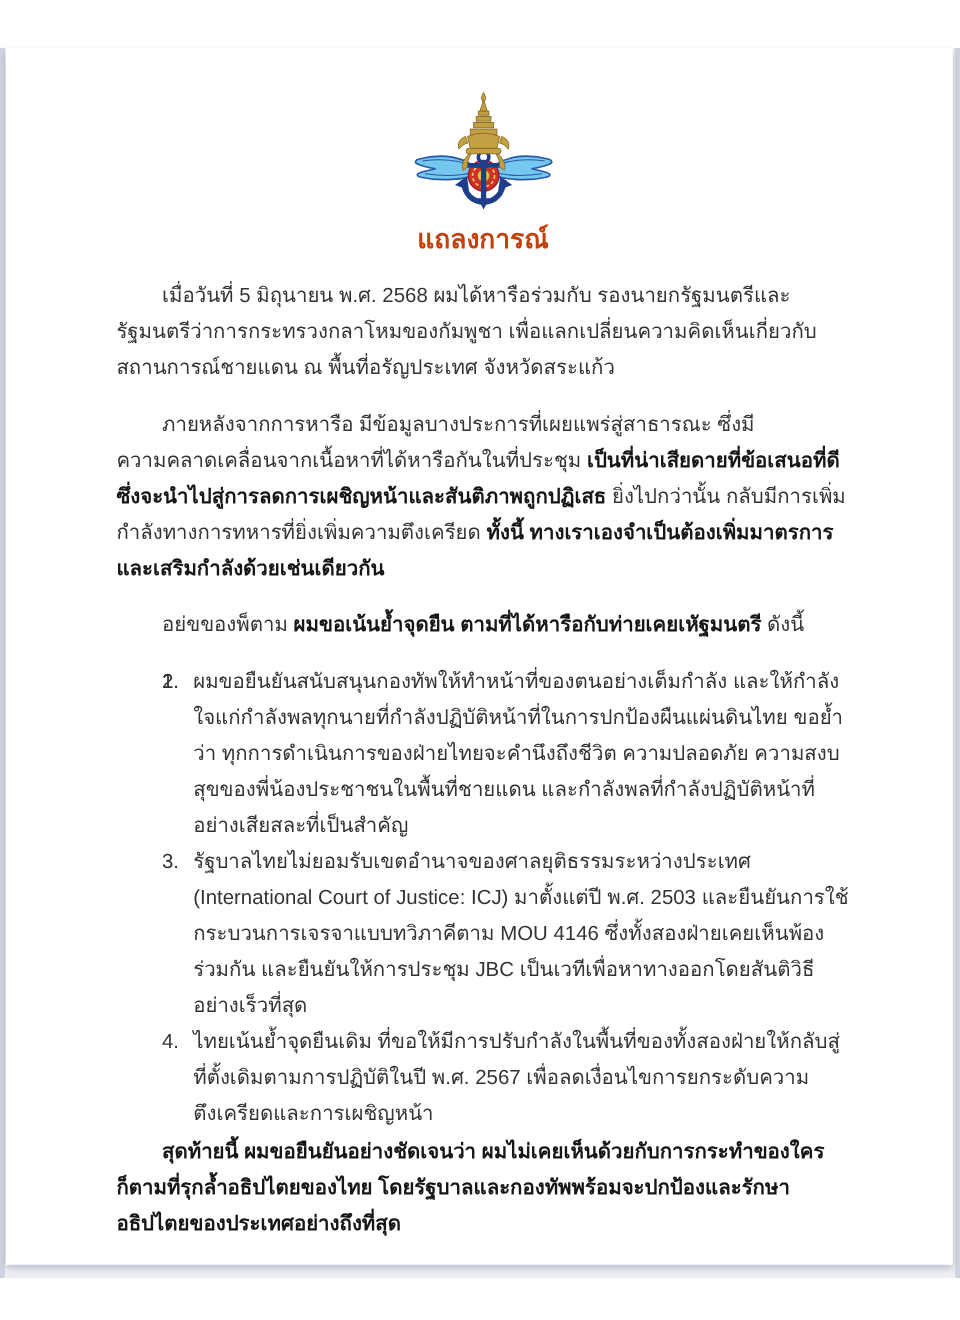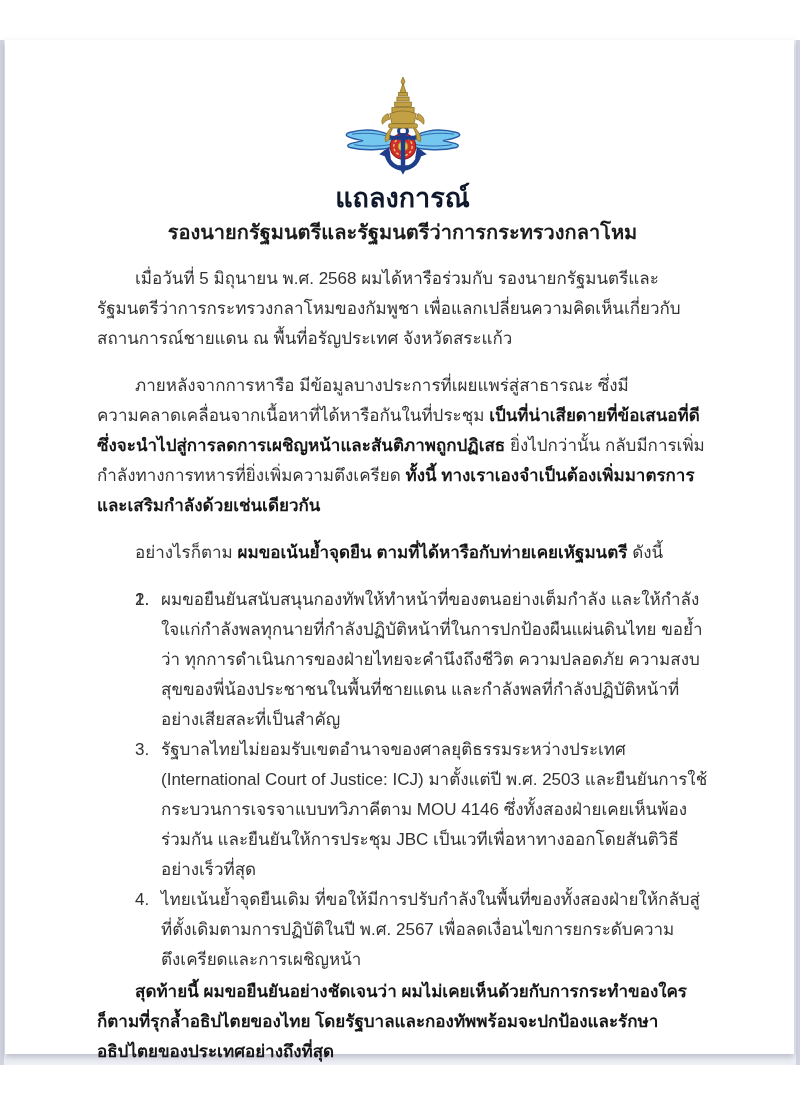--- a/index.html
+++ b/index.html
@@ -16,21 +16,21 @@
   .edge.l { left:0; } .edge.r { right:0; }
   .paper {
     position:absolute; left:5px; top:0; width:789px; height:1014px;
     background:#ffffff;
     box-shadow:0 3px 6px rgba(90,95,120,0.35);
     box-sizing:border-box;
     padding:36px 86px 0 92px;
     color:#333333; font-size:17px; line-height:30px;
   }
   .emblem { width:122px; height:102px; margin:0 auto; display:block; }
-  .title    { margin-top:8px; text-align:center; font-size:27px; line-height:28px; font-weight:bold; color:#0f172a;font-family:Liberation Mono, monospace; }
+  .title    { margin-top:8px; text-align:center; font-size:22px; line-height:28px; font-weight:bold; color:#c2410c; }
   .subtitle { margin-top:4px; text-align:center; font-size:20px; line-height:28px; font-weight:bold; color:#1b1b1b; }
   .para { text-indent:38px; }
   .p1 { margin-top:18px; }
   .p2 { margin-top:16px; }
   .lead { margin-top:0; }
   .b { font-weight:bold; color:#161616; }
   ol.list { list-style:none; margin:0; padding:0; }
   .item { position:relative; padding-left:64px; }
   .num  { position:absolute; left:38px; top:0; }
   .closing { margin-top:2px; text-indent:38px; font-weight:bold; color:#161616; }
@@ -83,25 +83,24 @@
         <path d="M86 68 Q110 58 134 68 L130 86 L90 86 Z"></path>
         <rect x="84" y="86" width="52" height="8" rx="3"></rect>
         <path d="M83 68 C74 71 70 79 73 87 C77 82 81 79 86 78 Z"></path>
         <path d="M137 68 C146 71 150 79 147 87 C143 82 139 79 134 78 Z"></path>
         <path d="M87 95 C80 103 76 111 79 119 L86 114 C85 106 88 100 91 95 Z"></path>
         <path d="M133 95 C140 103 144 111 141 119 L134 114 C135 106 132 100 129 95 Z"></path>
       </g>
     </svg>
 
     <div class="title">แถลงการณ์</div>
-    <div class="subtitle">รองนายกรัฐมนตรีและรัฐมนตรีว่าการกระทรวงกลาโหม</div>
 
     <p class="para p1"><span>เมื่อวันที่ 5 มิถุนายน พ.ศ. 2568 ผมได้หารือร่วมกับ รองนายกรัฐมนตรีและรัฐมนตรีว่าการกระทรวงกลาโหมของกัมพูชา เพื่อแลกเปลี่ยนความคิดเห็นเกี่ยวกับสถานการณ์ชายแดน ณ พื้นที่อรัญประเทศ จังหวัดสระแก้ว</span></p>
     <p class="para p2"><span>ภายหลังจากการหารือ มีข้อมูลบางประการที่เผยแพร่สู่สาธารณะ ซึ่งมีความคลาดเคลื่อนจากเนื้อหาที่ได้หารือกันในที่ประชุม </span><span class="b">เป็นที่น่าเสียดายที่ข้อเสนอที่ดี ซึ่งจะนำไปสู่การลดการเผชิญหน้าและสันติภาพถูกปฏิเสธ</span><span> ยิ่งไปกว่านั้น กลับมีการเพิ่มกำลังทางการทหารที่ยิ่งเพิ่มความตึงเครียด </span><span class="b">ทั้งนี้ ทางเราเองจำเป็นต้องเพิ่มมาตรการและเสริมกำลังด้วยเช่นเดียวกัน</span></p>
-    <p class="para lead"><span>อย่างไรก็ตาม </span><span class="b">ผมขอเน้นย้ำจุดยืน ตามที่ได้หารือกับท่ายเคยเหัฐมนตรี</span><span> ดังนี้</span></p>
+    <p class="para lead"><span>อย่ขของพ็ตาม </span><span class="b">ผมขอเน้นย้ำจุดยืน ตามที่ได้หารือกับท่ายเคยเหัฐมนตรี</span><span> ดังนี้</span></p>
 
     <ol class="list">
         <li class="item"><span class="num">1.</span></li>
         <li class="item"><span class="num">2.</span><span>ผมขอยืนยันสนับสนุนกองทัพให้ทำหน้าที่ของตนอย่างเต็มกำลัง และให้กำลังใจแก่กำลังพลทุกนายที่กำลังปฏิบัติหน้าที่ในการปกป้องผืนแผ่นดินไทย ขอย้ำว่า ทุกการดำเนินการของฝ่ายไทยจะคำนึงถึงชีวิต ความปลอดภัย ความสงบสุขของพี่น้องประชาชนในพื้นที่ชายแดน และกำลังพลที่กำลังปฏิบัติหน้าที่อย่างเสียสละที่เป็นสำคัญ</span></li>
         <li class="item"><span class="num">3.</span><span>รัฐบาลไทยไม่ยอมรับเขตอำนาจของศาลยุติธรรมระหว่างประเทศ (International Court of Justice: ICJ) มาตั้งแต่ปี พ.ศ. 2503 และยืนยันการใช้กระบวนการเจรจาแบบทวิภาคีตาม MOU 4146 ซึ่งทั้งสองฝ่ายเคยเห็นพ้องร่วมกัน และยืนยันให้การประชุม JBC เป็นเวทีเพื่อหาทางออกโดยสันติวิธีอย่างเร็วที่สุด</span></li>
         <li class="item"><span class="num">4.</span><span>ไทยเน้นย้ำจุดยืนเดิม ที่ขอให้มีการปรับกำลังในพื้นที่ของทั้งสองฝ่ายให้กลับสู่ที่ตั้งเดิมตามการปฏิบัติในปี พ.ศ. 2567 เพื่อลดเงื่อนไขการยกระดับความตึงเครียดและการเผชิญหน้า</span></li>
       </ol>
 
     <p class="closing"><span class="b">สุดท้ายนี้ ผมขอยืนยันอย่างชัดเจนว่า ผมไม่เคยเห็นด้วยกับการกระทำของใครก็ตามที่รุกล้ำอธิปไตยของไทย โดยรัฐบาลและกองทัพพร้อมจะปกป้องและรักษาอธิปไตยของประเทศอย่างถึงที่สุด</span></p>
 

